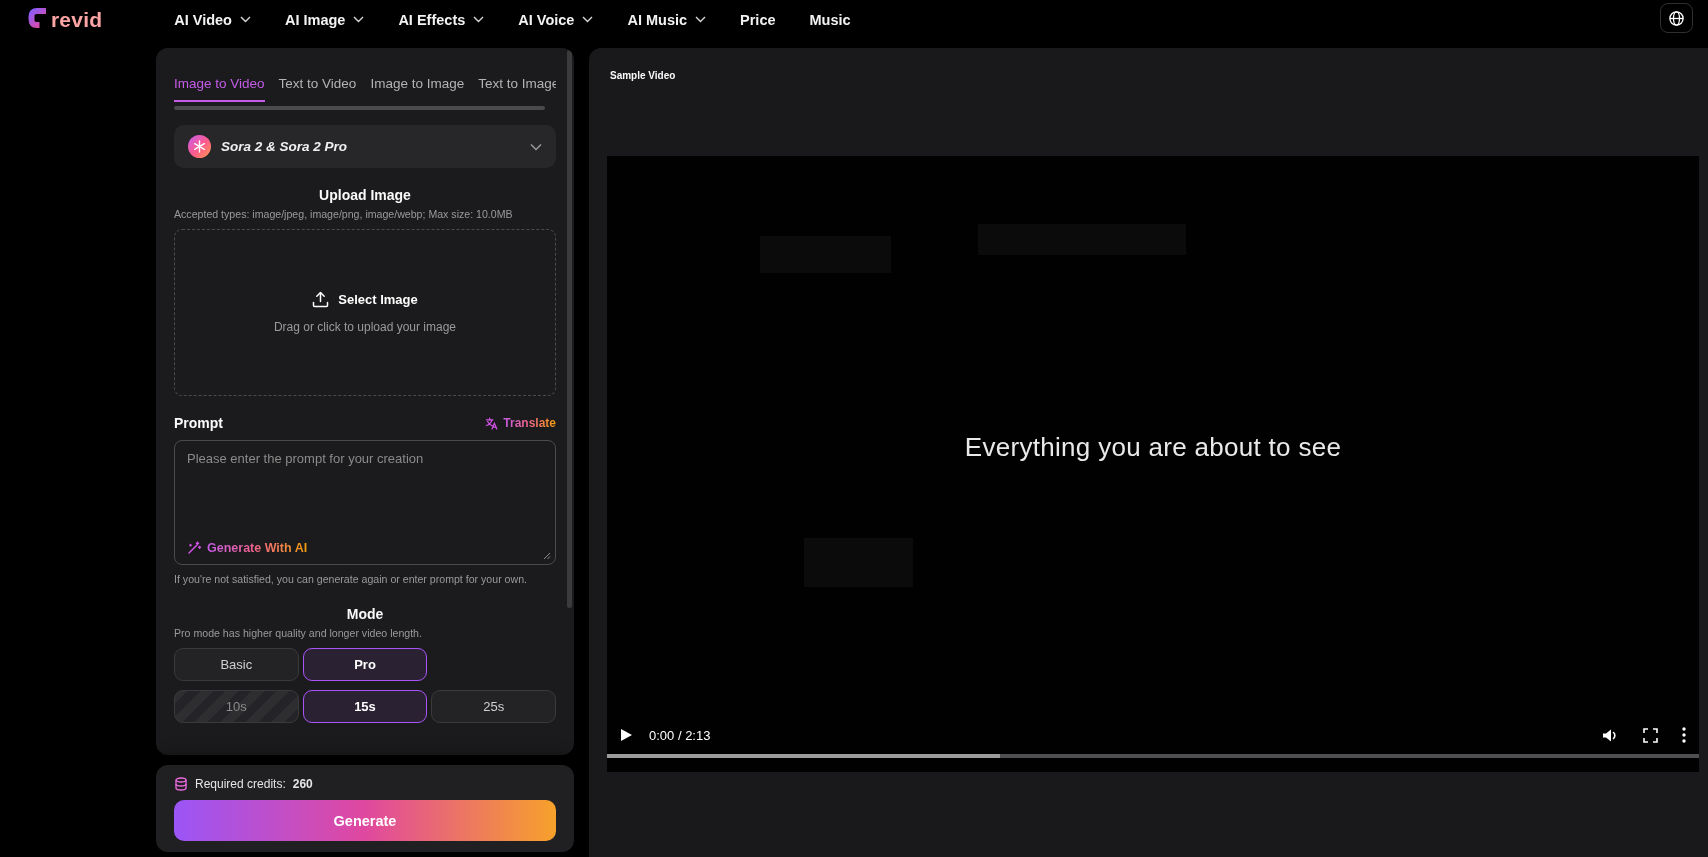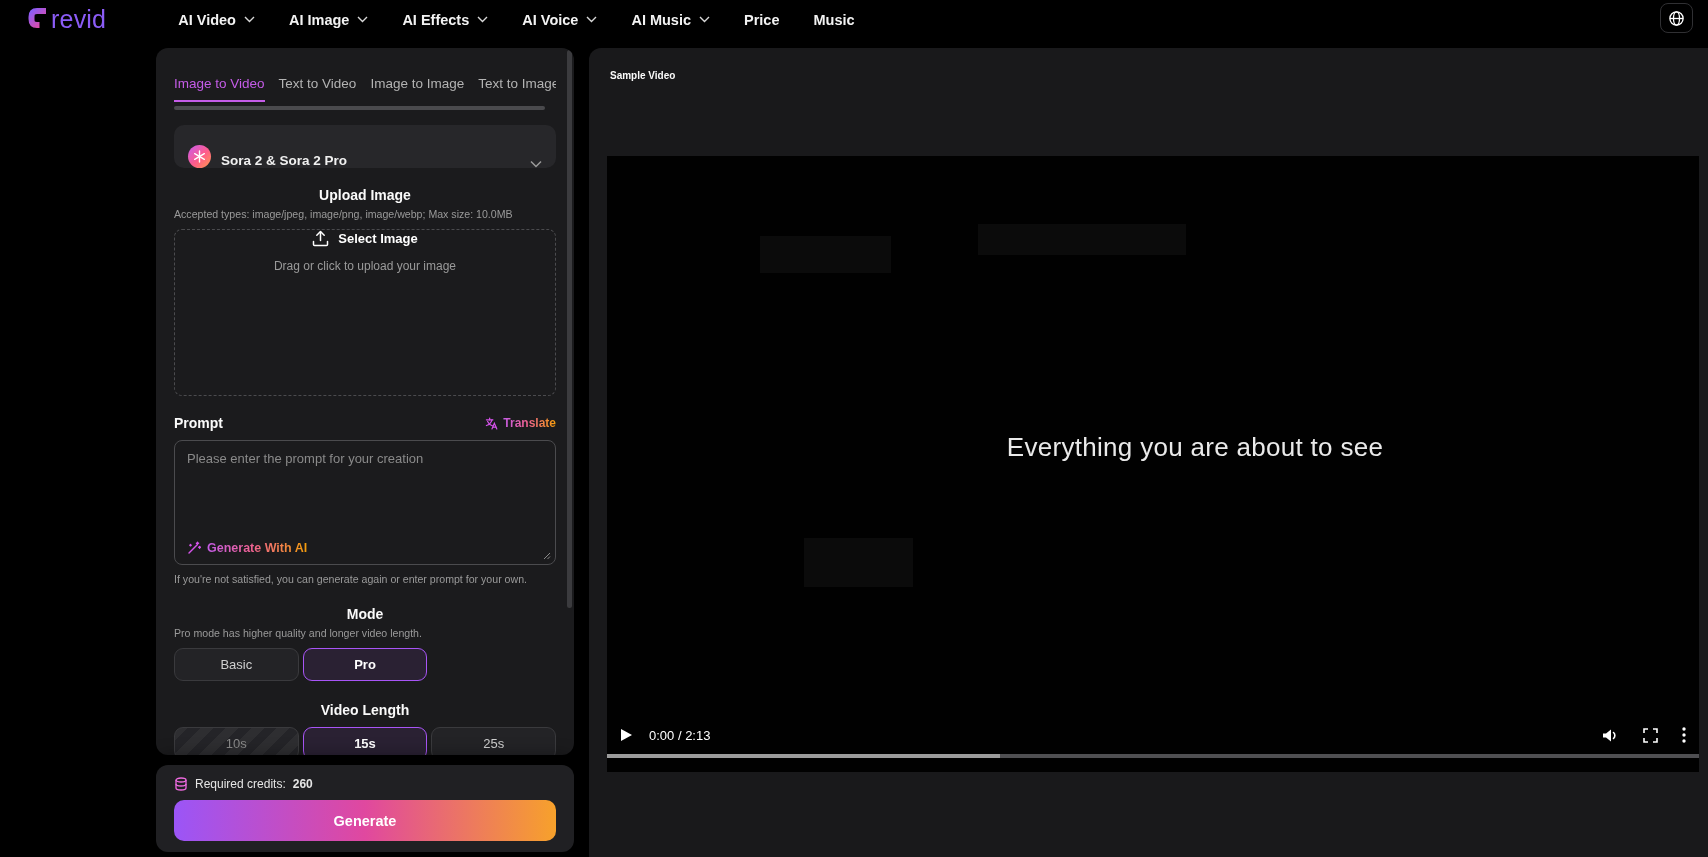--- a/index.html
+++ b/index.html
@@ -3,48 +3,48 @@
 <meta charset="utf-8">
 <style>
   * { margin:0; padding:0; box-sizing:border-box; }
   html,body { background:#000; }
   body { font-family:"Liberation Sans", sans-serif; color:#eee; }
   .stage { position:relative; width:1708px; height:857px; background:#000; overflow:hidden; }
 
   
   .navbar { position:absolute; top:0; left:0; width:100%; height:39px; display:flex; align-items:center; padding-left:26px; background:#000; }
   .logo { display:flex; align-items:center; gap:1px; cursor:pointer; }
-  .logo-text { font-size:25px; font-weight:400; color:#8b5cf6; letter-spacing:.2px; }
+  .logo-text { font-size:21px; font-weight:700; color:#fca5a5; letter-spacing:.2px; }
   .nav-items { display:flex; align-items:center; gap:34px; margin-left:72px; }
   .nav-item { display:flex; align-items:center; gap:8px; font-size:14.5px; font-weight:600; color:#f2f2f2; cursor:pointer; }
   .globe-btn { position:absolute; right:15px; top:3px; width:33px; height:30px; background:none; border:1px solid #303033; border-radius:8px; display:flex; align-items:center; justify-content:center; cursor:pointer; }
 
   
   .left-col { position:absolute; left:156px; top:48px; width:418px; bottom:0; }
   .panel-card { background:#1b1b1d; border-radius:12px; }
   .main-card { position:absolute; top:0; left:0; right:0; height:707px; overflow:hidden; }
   .main-inner { padding:0 18px; }
   .v-scrollbar { position:absolute; top:2px; right:2px; width:5px; height:558px; background:#3b3b3e; border-radius:3px; }
 
   .tabs { display:flex; gap:14px; white-space:nowrap; overflow:hidden; padding-top:28px; }
   .tab { font-size:13.5px; font-weight:500; color:#b3b3b3; padding-bottom:9px; border-bottom:2px solid transparent; cursor:pointer; }
   .tab.active { color:#c55ce8; border-bottom-color:#c55ce8; }
   .h-scrollbar { height:4px; margin-top:4px; border-radius:2px; background:transparent; }
   .h-thumb { height:100%; width:97%; background:#4a4a4d; border-radius:2px; }
 
-  .model-select { margin-top:15px; height:43px; background:#27272a; border-radius:10px; display:flex; align-items:flex-end; padding:0 14px; cursor:pointer; }
+  .model-select { margin-top:15px; height:43px; background:#27272a; border-radius:10px; display:flex; align-items:center; padding:0 14px; cursor:pointer;font-style:italic; }
   .model-icon { width:23px; height:23px; border-radius:50%; background:linear-gradient(135deg,#c65cf0 0%,#ff5c8a 55%,#ff9a4d 100%); display:flex; align-items:center; justify-content:center; flex:none; }
   .model-label { margin-left:10px; font-size:13.5px; font-weight:600; color:#f0f0f0; }
   .model-chevron { margin-left:auto; }
 
   .section-title { font-size:14px; font-weight:700; color:#fafafa;text-align:center; }
   .hint { font-size:10.6px; color:#9a9a9a; margin-top:5px; }
 
   .mt-upload { margin-top:19px; }
-  .dropzone { margin-top:9px; height:167px; border:1px dashed #4b4b4e; border-radius:8px; display:flex; flex-direction:column; align-items:center; gap:12px; cursor:pointer; }
+  .dropzone { margin-top:9px; height:167px; border:1px dashed #4b4b4e; border-radius:8px; display:flex; flex-direction:column; align-items:center; justify-content:center; gap:12px; cursor:pointer; }
   .dz-row { display:flex; align-items:center; gap:9px; }
   .dz-select { font-size:13px; font-weight:700; color:#fff; }
   .dz-drag { font-size:12px; color:#9a9a9a; }
 
   .prompt-head { margin-top:19px; display:flex; align-items:center; justify-content:space-between; }
   .grad-text { font-weight:700; background:linear-gradient(90deg,#c55ce8 0%,#f06292 45%,#f59e0b 100%); -webkit-background-clip:text; background-clip:text; color:transparent; }
   .translate { display:flex; align-items:center; gap:5px; font-size:12px; cursor:pointer; }
   .textarea-wrap { position:relative; margin-top:9px; height:125px; border:1px solid #4b4b4e; border-radius:8px; }
   .textarea-wrap textarea { width:100%; height:78px; background:transparent; border:none; outline:none; resize:none; padding:10px 12px; font-family:"Liberation Sans",sans-serif; font-size:13px; color:#ddd; }
   .textarea-wrap textarea::placeholder { color:#8a8a8a; }
@@ -59,21 +59,21 @@
   .opt-btn.striped { background:repeating-linear-gradient(135deg,#2e2e31 0 9px,#242428 9px 18px); color:#8a8a8a; }
 
   .footer-card { position:absolute; left:0; right:0; top:717px; height:87px; background:#202023; padding:12px 18px; box-shadow:0 -8px 18px rgba(0,0,0,.45); }
   .credits { display:flex; align-items:center; gap:7px; font-size:12px; color:#e6e6e6; }
   .credits b { font-weight:700; }
   .generate-btn { margin-top:9px; width:100%; height:41px; border:none; border-radius:10px; background:linear-gradient(90deg,#9b55f7 0%,#e0489f 50%,#f7a12b 100%); color:#fff; font-size:14.5px; font-weight:700; font-family:"Liberation Sans",sans-serif; cursor:pointer; }
 
   
   .right-panel { position:absolute; left:589px; top:48px; right:0; bottom:0; background:#19191b; border-radius:12px 0 0 0; }
   .right-title { padding:22px 0 0 21px; font-size:10px; font-weight:700; color:#fafafa; }
-  .video { position:absolute; left:18px; top:108px; right:9px; height:616px; background:#010101; cursor:pointer;padding-left:42px; }
+  .video { position:absolute; left:18px; top:108px; right:9px; height:616px; background:#010101; cursor:pointer; }
   .patch { position:absolute; background:#0b0b0b; }
   .video-text { position:absolute; top:276px; width:100%; text-align:center; font-size:26px; color:#e9e9e9; letter-spacing:.3px; }
   .controls { position:absolute; left:0; right:0; bottom:28px; height:18px; display:flex; align-items:center; padding:0 13px; }
   .time { margin-left:16px; font-size:13px; color:#fff; }
   .ctrl-right { margin-left:auto; display:flex; align-items:center; gap:24px; }
   .progress { position:absolute; left:0; right:0; bottom:14px; height:4px; background:#4f4f52; }
   .progress-buffered { height:100%; background:#9b9b9b; width:36%; }
   .icon-btn { display:flex; align-items:center; justify-content:center; cursor:pointer; background:none; border:none; padding:0; }
 </style>
 </head>
@@ -229,21 +229,20 @@
         </div>
         <p class="hint helper">If you're not satisfied, you can generate again or enter prompt for your own.</p>
 
         <h3 class="section-title mt-sec">Mode</h3>
         <p class="hint">Pro mode has higher quality and longer video length.</p>
         <div class="opt-grid">
           <button class="opt-btn">Basic</button>
           <button class="opt-btn selected">Pro</button>
         </div>
 
-        <h3 class="section-title mt-sec">Video Length</h3>
         <div class="opt-grid">
           <button class="opt-btn striped">10s</button>
           <button class="opt-btn selected">15s</button>
           <button class="opt-btn">25s</button>
         </div>
 
       </div>
       <div class="v-scrollbar"></div>
     </div>
 

